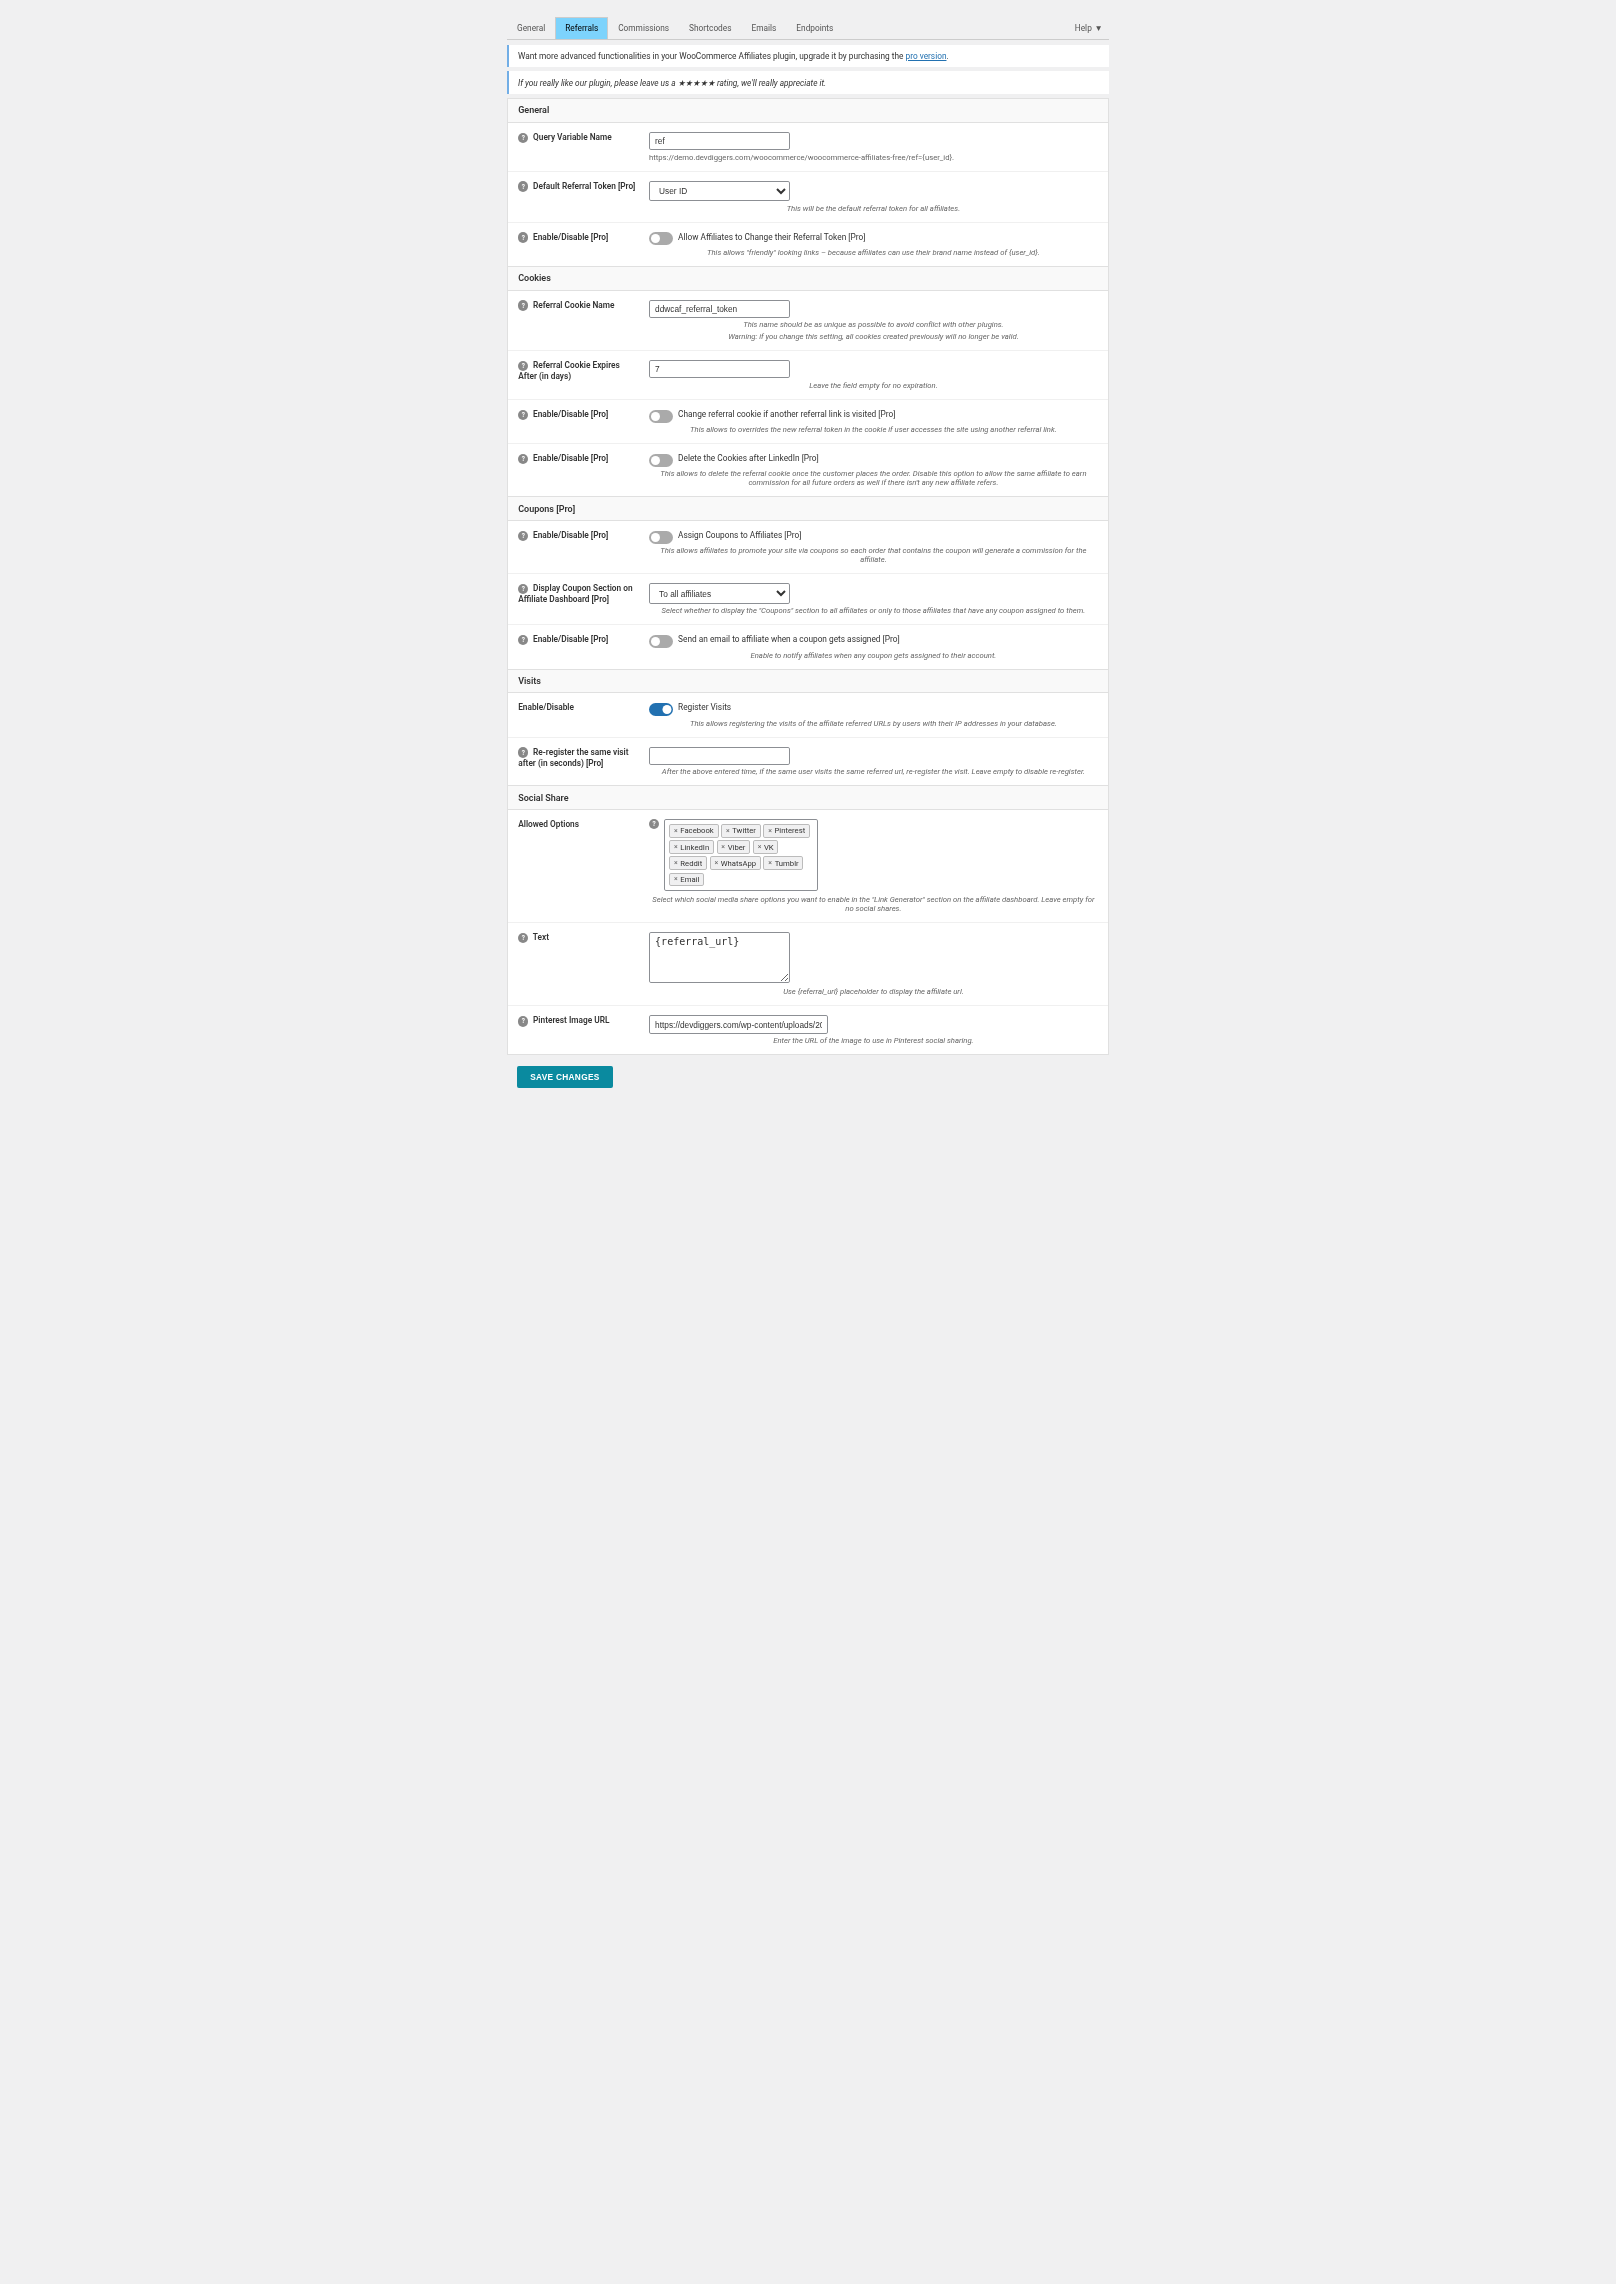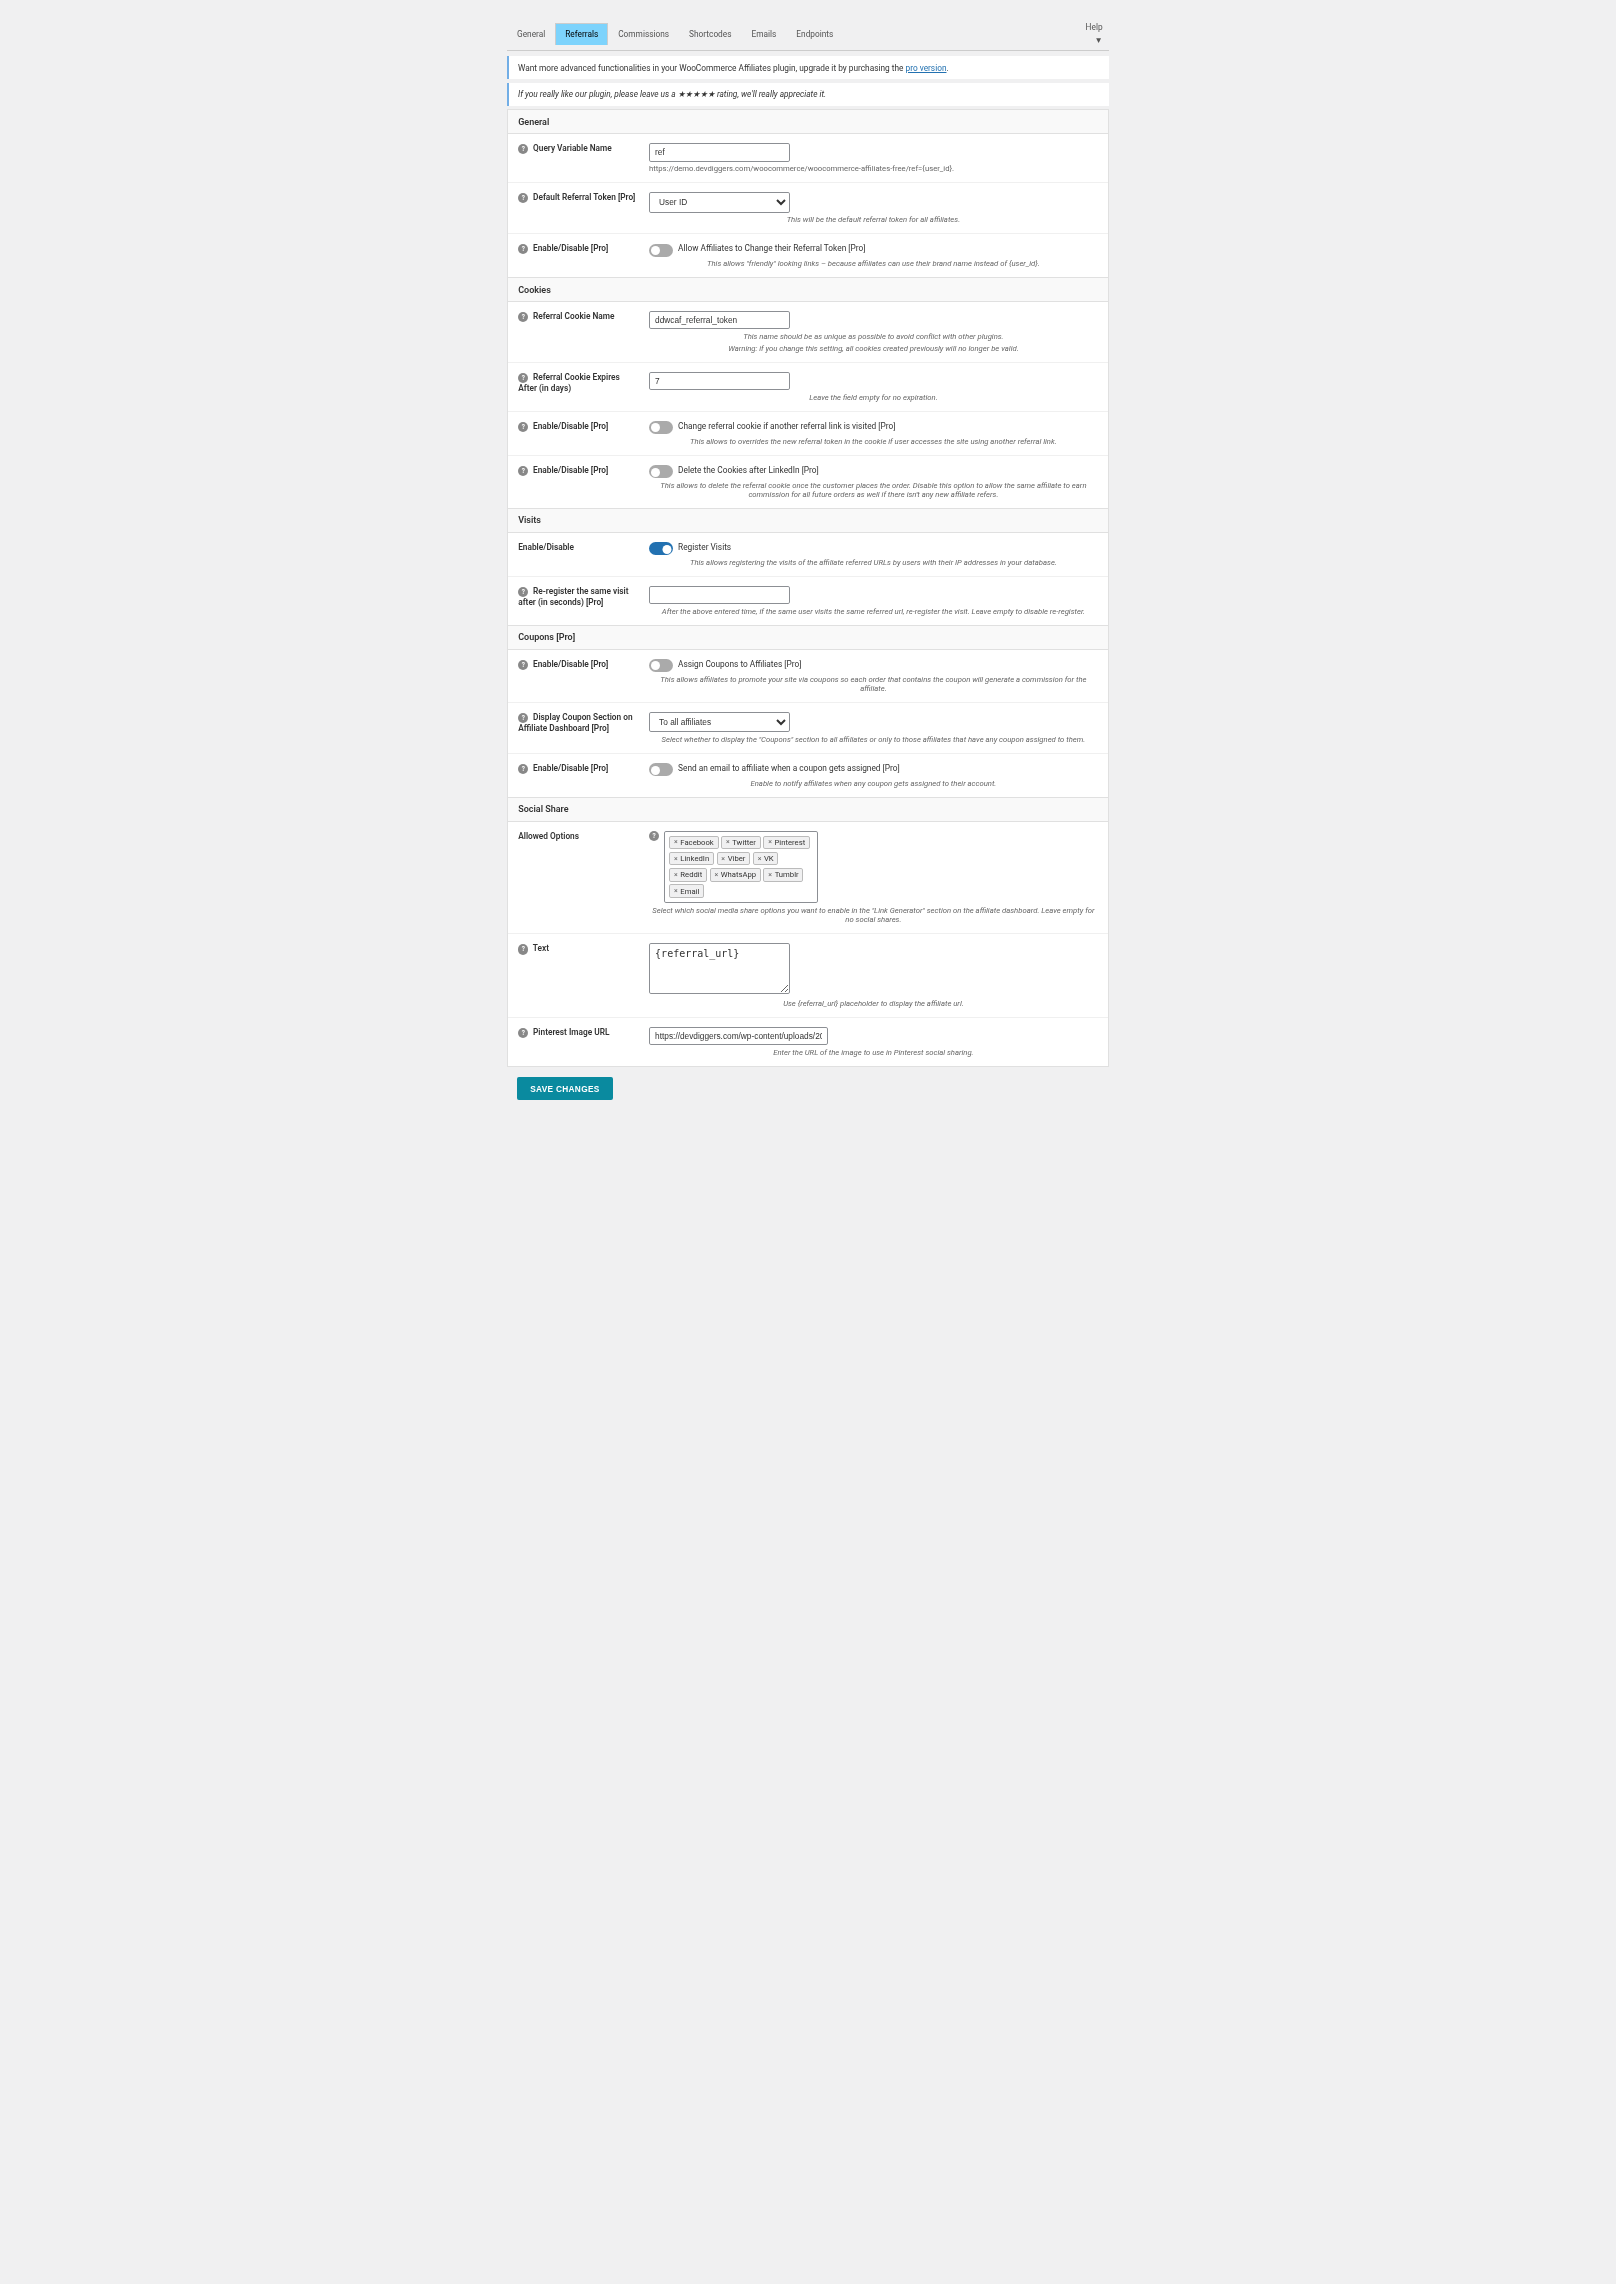--- a/index.html
+++ b/index.html
@@ -40,21 +40,20 @@
     }
     .help-link {
       margin-left: auto;
       padding: 5.1px 6.4px;
       font-size: 8.3px;
       color: #555;
       cursor: pointer;
       display: flex;
       align-items: flex-end;
       gap: 2.6px;
-      flex-direction: column;
     }
     
     .notice {
       background: #fff;
       border-left: 2.6px solid #72aee6;
       padding: 6.4px 9px;
       margin-bottom: 3.8px;
       font-size: 8.3px;
     }
     .notice a { color: #2271b1; }
@@ -367,20 +366,73 @@
               <span class="toggle-label">Delete the Cookies after LinkedIn [Pro]</span>
             </div>
             <div class="description">This allows to delete the referral cookie once the customer places the order. Disable this option to allow the same affiliate to earn commission for all future orders as well if there isn't any new affiliate refers.</div>
           </td>
         </tr>
       </tbody>
         </table>
     </div>
 
     <div class="section-block">
+      <div class="section-header">Coupons [Pro]</div>
+      <table class="form-table">
+        <tbody>
+            <tr>
+          <th>
+            <span class="help-icon">?</span>
+            <span>Enable/Disable [Pro]</span>
+          </th>
+          <td>
+            <div class="toggle-wrap">
+              <label class="toggle">
+                <input type="checkbox" style="">
+                <span class="toggle-slider"></span>
+              </label>
+              <span class="toggle-label">Assign Coupons to Affiliates [Pro]</span>
+            </div>
+            <div class="description">This allows affiliates to promote your site via coupons so each order that contains the coupon will generate a commission for the affiliate.</div>
+          </td>
+        </tr>
+        <tr>
+          <th>
+            <span class="help-icon">?</span>
+            <span>Display Coupon Section on Affiliate Dashboard [Pro]</span>
+          </th>
+          <td>
+            <select>
+              <option>To all affiliates</option>
+              <option>Only to affiliates with coupons</option>
+            </select>
+            <div class="description">Select whether to display the "Coupons" section to all affiliates or only to those affiliates that have any coupon assigned to them.</div>
+          </td>
+        </tr>
+        <tr>
+          <th>
+            <span class="help-icon">?</span>
+            <span>Enable/Disable [Pro]</span>
+          </th>
+          <td>
+            <div class="toggle-wrap">
+              <label class="toggle">
+                <input type="checkbox" style="">
+                <span class="toggle-slider"></span>
+              </label>
+              <span class="toggle-label">Send an email to affiliate when a coupon gets assigned [Pro]</span>
+            </div>
+            <div class="description">Enable to notify affiliates when any coupon gets assigned to their account.</div>
+          </td>
+        </tr>
+      </tbody>
+        </table>
+    </div>
+
+    <div class="section-block">
       <div class="section-header">Visits</div>
       <table class="form-table">
         <tbody>
             <tr>
           <th>
             <span>Enable/Disable</span>
           </th>
           <td>
             <div class="toggle-wrap">
               <label class="toggle">
@@ -393,73 +445,20 @@
           </td>
         </tr>
         <tr>
           <th>
             <span class="help-icon">?</span>
             <span>Re-register the same visit after (in seconds) [Pro]</span>
           </th>
           <td>
             <input type="text" value="" style="">
             <div class="description">After the above entered time, if the same user visits the same referred url, re-register the visit. Leave empty to disable re-register.</div>
-          </td>
-        </tr>
-      </tbody>
-        </table>
-    </div>
-
-    <div class="section-block">
-      <div class="section-header">Coupons [Pro]</div>
-      <table class="form-table">
-        <tbody>
-            <tr>
-          <th>
-            <span class="help-icon">?</span>
-            <span>Enable/Disable [Pro]</span>
-          </th>
-          <td>
-            <div class="toggle-wrap">
-              <label class="toggle">
-                <input type="checkbox" style="">
-                <span class="toggle-slider"></span>
-              </label>
-              <span class="toggle-label">Assign Coupons to Affiliates [Pro]</span>
-            </div>
-            <div class="description">This allows affiliates to promote your site via coupons so each order that contains the coupon will generate a commission for the affiliate.</div>
-          </td>
-        </tr>
-        <tr>
-          <th>
-            <span class="help-icon">?</span>
-            <span>Display Coupon Section on Affiliate Dashboard [Pro]</span>
-          </th>
-          <td>
-            <select>
-              <option>To all affiliates</option>
-              <option>Only to affiliates with coupons</option>
-            </select>
-            <div class="description">Select whether to display the "Coupons" section to all affiliates or only to those affiliates that have any coupon assigned to them.</div>
-          </td>
-        </tr>
-        <tr>
-          <th>
-            <span class="help-icon">?</span>
-            <span>Enable/Disable [Pro]</span>
-          </th>
-          <td>
-            <div class="toggle-wrap">
-              <label class="toggle">
-                <input type="checkbox" style="">
-                <span class="toggle-slider"></span>
-              </label>
-              <span class="toggle-label">Send an email to affiliate when a coupon gets assigned [Pro]</span>
-            </div>
-            <div class="description">Enable to notify affiliates when any coupon gets assigned to their account.</div>
           </td>
         </tr>
       </tbody>
         </table>
     </div>
 
     <div class="section-block">
       <div class="section-header">Social Share</div>
       <table class="form-table">
         <tbody>

